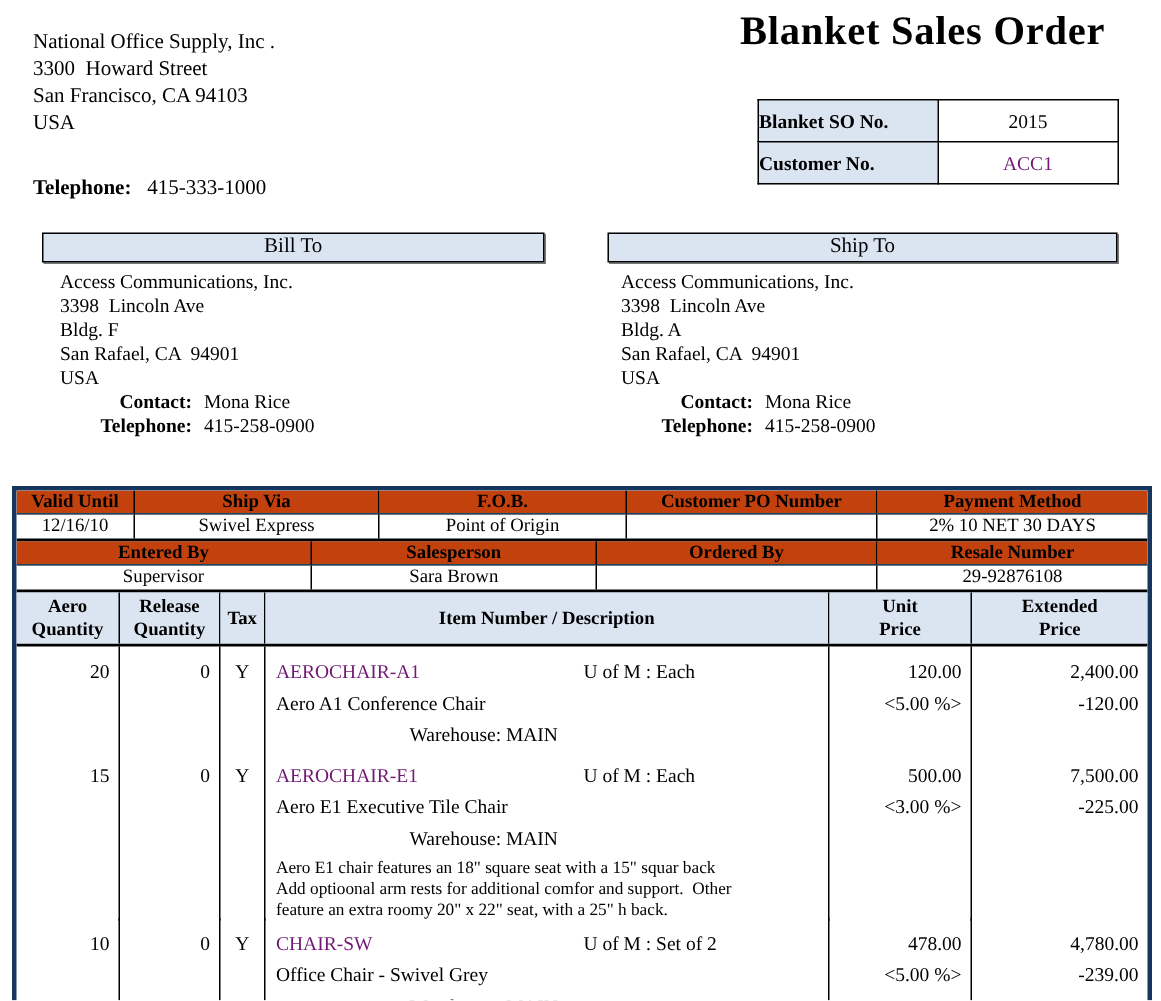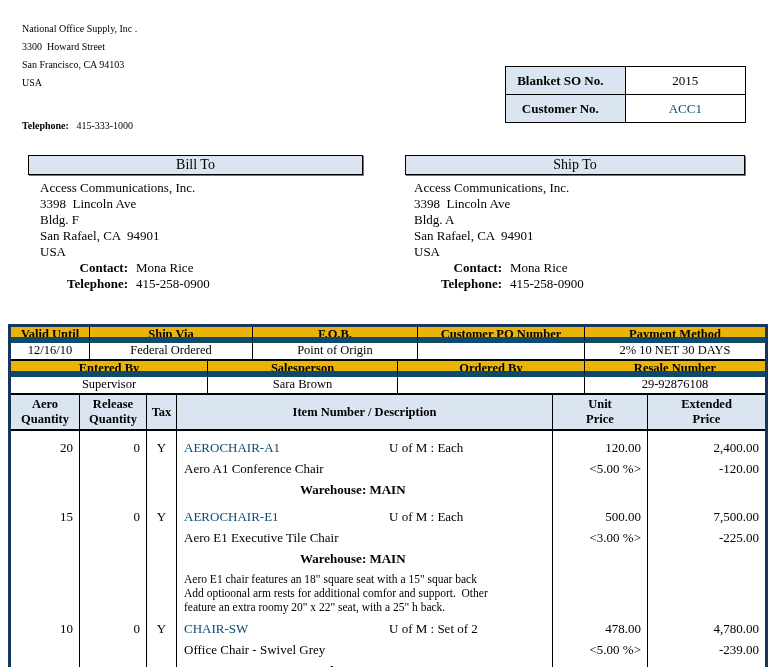--- a/index.html
+++ b/index.html
@@ -5,35 +5,35 @@
   * { margin:0; padding:0; box-sizing:border-box; }
   html,body { background:#fff; }
   body { font-family:"Liberation Serif","DejaVu Serif",serif; color:#000; }
   .page {
     position:relative; width:774px; height:667px; background:#fff;
     overflow:hidden; font-size:13px;
   }
   .pre { white-space:pre-wrap; }
 
   
-  .company { position:absolute; left:22px; top:20px; line-height:18px; font-size:10px; }
+  .company { position:absolute; left:22px; top:20px; line-height:18px; font-size:14px; }
   .company .tel-row { margin-top:25px; }
   .blabel { font-weight:bold; }
   .page-title {
     position:absolute; left:470px; top:5px; width:290px; text-align:center;
     font-size:27px; font-weight:bold; letter-spacing:0.5px;
   }
   .so-table {
     position:absolute; left:505px; top:66px; width:241px;
     border:1px solid #000; border-collapse:collapse;
   }
   .so-table td { border:1px solid #000; height:28px; font-size:13px; }
-  .so-table .lbl { width:120px; background:#dbe5f1; font-weight:bold; text-align:center; padding-right:10px; }
+  .so-table .lbl { width:120px; background:#dbe5f1; font-weight:bold; text-align:left; padding-right:10px; }
   .so-table .val { width:121px; text-align:center; }
-  .link { color:#0c4a6e; }
+  .link { color:#701a75; }
 
   
   .addr-header {
     position:absolute; top:155px; height:20px; background:#dbe5f1;
     border:1px solid #000; box-shadow:1px 1px 0 #777;
     text-align:center; font-weight:normal; font-size:14px; line-height:18px;
   }
   .bill-hdr { left:28px; width:335px; }
   .ship-hdr { left:405px; width:340px; }
   .addr-block { position:absolute; top:180px; line-height:16px; font-size:13px; }
@@ -50,42 +50,42 @@
   }
   .tgrid { display:grid; }
   .g5 { grid-template-columns:79px 163px 165px 167px 1fr; }
   .g4 { grid-template-columns:197px 190px 187px 1fr; }
   .gi { grid-template-columns:69px 67px 30px 376px 95px 1fr; }
   .cell {
     border-right:1px solid #000; text-align:center; font-size:12.5px;
     height:16px; line-height:15px; overflow:hidden;
   }
   .cell:last-child { border-right:none; }
-  .hcell { background:#eab308; font-weight:bold; border-bottom:6px solid #0c4a6e; }
+  .hcell { background:#c2410c; font-weight:bold; border-bottom:1px solid #0c4a6e; }
   .sep2 { border-top:2px solid #000; }
 
   .item-hdr-row { border-top:2px solid #000; border-bottom:2px solid #000; }
   .ihcell {
     background:#dbe5f1; font-weight:bold; font-size:12.5px; line-height:15px;
     border-right:1px solid #000; text-align:center; height:34px;
     display:flex; align-items:center; justify-content:center; white-space:pre-line;
   }
   .ihcell:last-child { border-right:none; }
 
   .items-body { flex:1; display:flex; flex-direction:column; min-height:0; }
   .item-row { }
   .item-row .icell {
     border-right:1px solid #000; padding-top:6px; font-size:13px; line-height:21px;
   }
   .item-row .icell:last-child { border-right:none; }
   .num { text-align:right; padding-right:6px; }
   .ctr { text-align:center; }
   .desc-cell { position:relative; padding-left:7px; padding-right:20px; text-align:left; }
   .uom { position:absolute; left:212px; top:6px; }
-  .wh { margin-left:116px;font-weight:bold; }
+  .wh { margin-left:89px; }
   .longdesc { font-size:11.5px; line-height:14px; margin-top:3px; padding-right:40px; white-space:pre-wrap; }
   .row-1 { height:76px; }
   .row-2 { height:112px; }
   .row-3 { flex:1; }
 </style>
 </head>
 <body>
 
 <div class="page">
 
@@ -93,20 +93,21 @@
     <div class="pre">National Office Supply, Inc .</div>
     <div class="pre">3300  Howard Street</div>
     <div class="pre">San Francisco, CA 94103</div>
     <div class="pre">USA</div>
     <div class="tel-row">
       <span class="blabel">Telephone:</span>&nbsp;&nbsp;
       <span>415-333-1000</span>
     </div>
   </div>
 
+  <div class="page-title">Blanket Sales Order</div>
 
   <table class="so-table">
     <tbody>
         <tr>
       <td class="lbl">Blanket SO No.</td>
       <td class="val">2015</td>
     </tr>
     <tr>
       <td class="lbl">Customer No.</td>
       <td class="val link">ACC1</td>
@@ -153,21 +154,21 @@
     <div class="tgrid g5">
       <div class="cell hcell">Valid Until</div>
       <div class="cell hcell">Ship Via</div>
       <div class="cell hcell">F.O.B.</div>
       <div class="cell hcell">Customer PO Number</div>
       <div class="cell hcell">Payment Method</div>
     </div>
 
     <div class="tgrid g5">
       <div class="cell">12/16/10</div>
-      <div class="cell">Federal Ordered</div>
+      <div class="cell">Swivel Express</div>
       <div class="cell">Point of Origin</div>
       <div class="cell"></div>
       <div class="cell">2% 10 NET 30 DAYS</div>
     </div>
 
     <div class="tgrid g4 sep2">
       <div class="cell hcell">Entered By</div>
       <div class="cell hcell">Salesperson</div>
       <div class="cell hcell">Ordered By</div>
       <div class="cell hcell">Resale Number</div>

